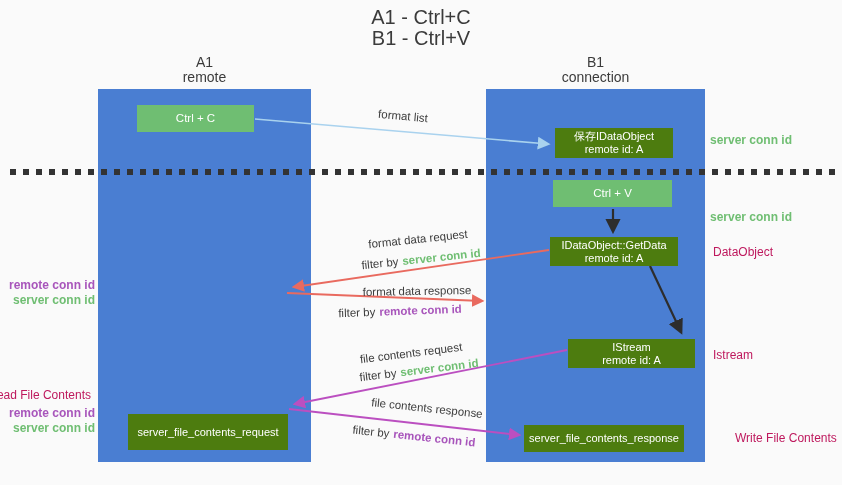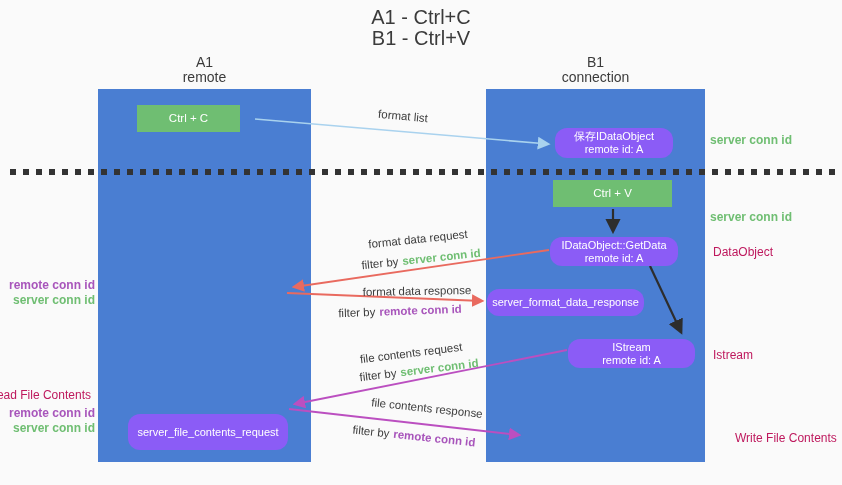--- a/index.html
+++ b/index.html
@@ -22,21 +22,21 @@
   .dotted-line {
     left:10px; top:169px; width:825px; height:6px; z-index:2;
     background:repeating-linear-gradient(90deg,#333 0 6px,transparent 6px 13px);
   }
 
   .node {
     color:#fff; display:flex; flex-direction:column; align-items:center; justify-content:center;
     text-align:center; font-size:11px; line-height:13px; z-index:4; white-space:nowrap;
   }
   .node.green { background:#6fbe72; font-size:11.5px; }
-  .node.orange { background:#8b5cf6;border-radius:12px; }
+  .node.orange { background:#4d7c0f; }
 
   svg.arrows { left:0; top:0; z-index:3; pointer-events:none; }
 
   .flow-label { font-size:11.5px; white-space:nowrap; z-index:5; color:#3d3d3d; }
   .flow-label span + span { margin-left:4px; }
 
   .side-label { font-size:12px; white-space:nowrap; z-index:5; line-height:14.5px; }
   .right-align { text-align:right; }
   .green-txt { color:#6fbe72; font-weight:bold; }
   .purple-txt { color:#a855bb; font-weight:bold; }
@@ -83,52 +83,52 @@
     </defs>
     <line x1="255" y1="119" x2="548" y2="144" stroke="#a9d2ee" stroke-width="1.6" marker-end="url(#mh-blue)"></line>
     <line x1="613" y1="209" x2="613" y2="231" stroke="#2d2d2d" stroke-width="2.2" marker-end="url(#mh-black)"></line>
     <line x1="650" y1="266" x2="681" y2="332" stroke="#2d2d2d" stroke-width="2.2" marker-end="url(#mh-black)"></line>
     <line x1="549" y1="250" x2="294" y2="287" stroke="#e96a5f" stroke-width="1.8" marker-end="url(#mh-red)"></line>
     <line x1="287" y1="293" x2="482" y2="301" stroke="#e96a5f" stroke-width="1.8" marker-end="url(#mh-red)"></line>
     <line x1="567" y1="350" x2="295" y2="404" stroke="#bb4fc0" stroke-width="1.8" marker-end="url(#mh-magenta)"></line>
     <line x1="289" y1="409" x2="519" y2="435" stroke="#bb4fc0" stroke-width="1.8" marker-end="url(#mh-magenta)"></line>
   </svg>
 
-  <div class="abs node green" style="left:137px; top:105px; width:103px; height:27px;">
+  <div class="abs node green" style="left:137px; top:105px; width:117px; height:27px;">
     <span>Ctrl + C</span>
   </div>
 
   <div class="abs node orange" style="left:555px; top:128px; width:118px; height:30px;">
     <span>保存IDataObject</span>
     <span>remote id: A</span>
   </div>
 
   <div class="abs node green" style="left:553px; top:180px; width:119px; height:27px;">
     <span>Ctrl + V</span>
   </div>
 
   <div class="abs node orange" style="left:550px; top:237px; width:128px; height:29px;">
     <span>IDataObject::GetData</span>
     <span>remote id: A</span>
   </div>
 
 
-  <div class="abs node orange" style="left:487px; top:289px; width:157px; height:27px;">
-    <span>server_format_data_response</span>
-  </div>
 
   <div class="abs node orange" style="left:568px; top:339px; width:127px; height:29px;">
     <span>IStream</span>
     <span>remote id: A</span>
   </div>
 
   <div class="abs node orange" style="left:128px; top:414px; width:160px; height:36px;">
     <span>server_file_contents_request</span>
   </div>
 
+  <div class="abs node orange" style="left:524px; top:425px; width:160px; height:27px;">
+    <span>server_file_contents_response</span>
+  </div>
 
   <div class="abs flow-label" style="left:403px; top:116px; transform:translate(-50%,-50%) rotate(5deg);">
     <span>format list</span>
   </div>
 
   <div class="abs flow-label" style="left:418px; top:239px; transform:translate(-50%,-50%) rotate(-6deg);">
     <span>format data request</span>
   </div>
   <div class="abs flow-label" style="left:421px; top:259px; transform:translate(-50%,-50%) rotate(-6deg);">
     <span>filter by</span><span class="green-txt">server conn id</span>

